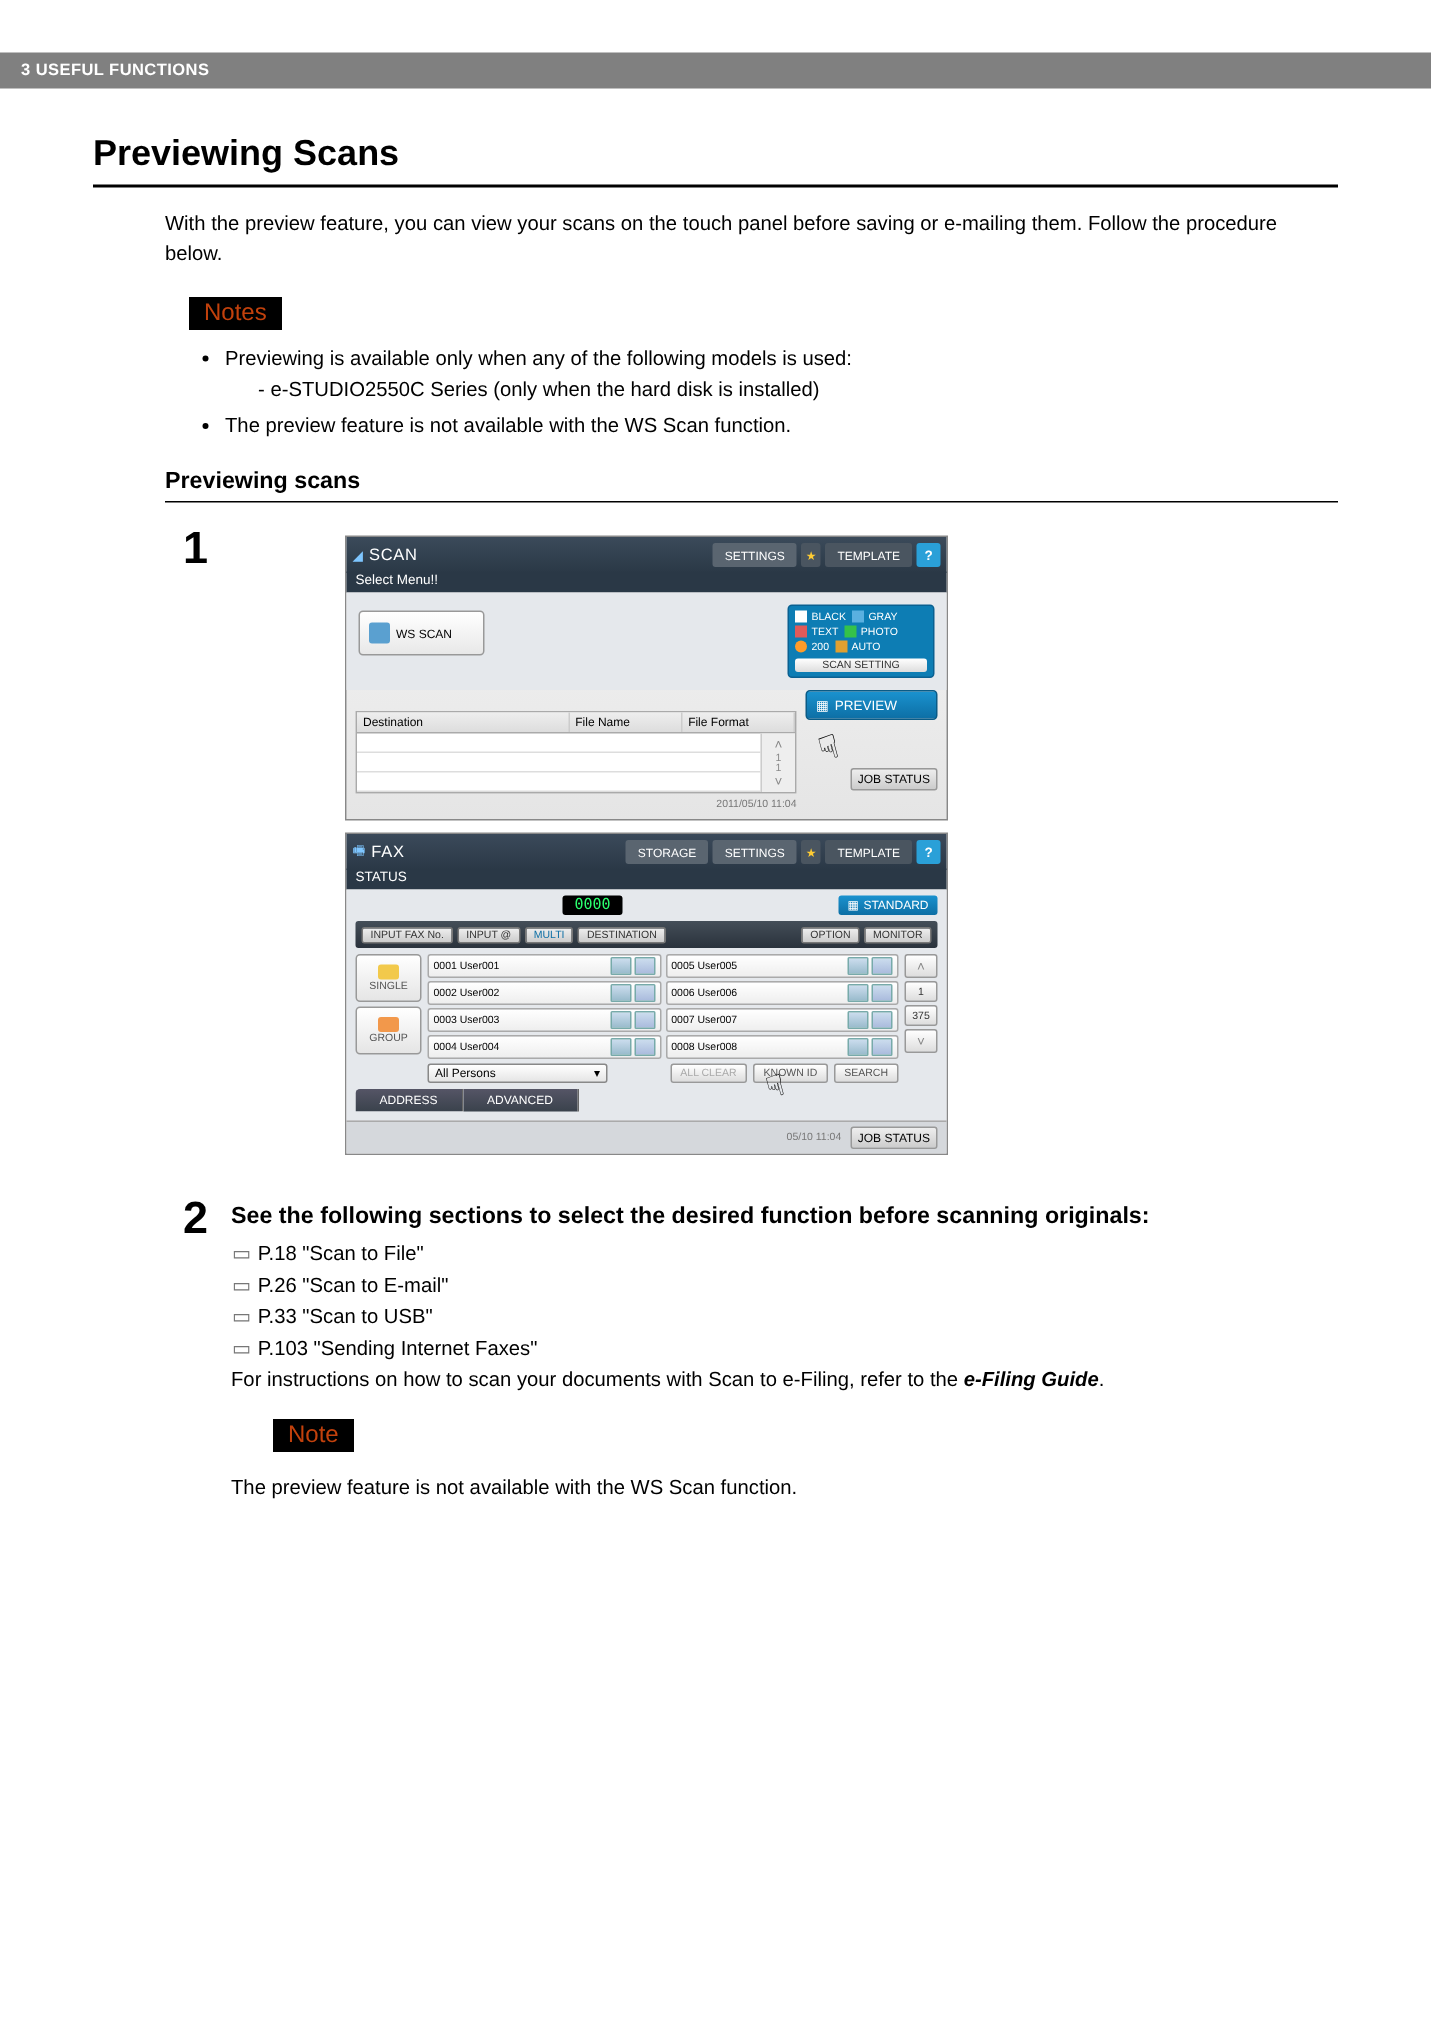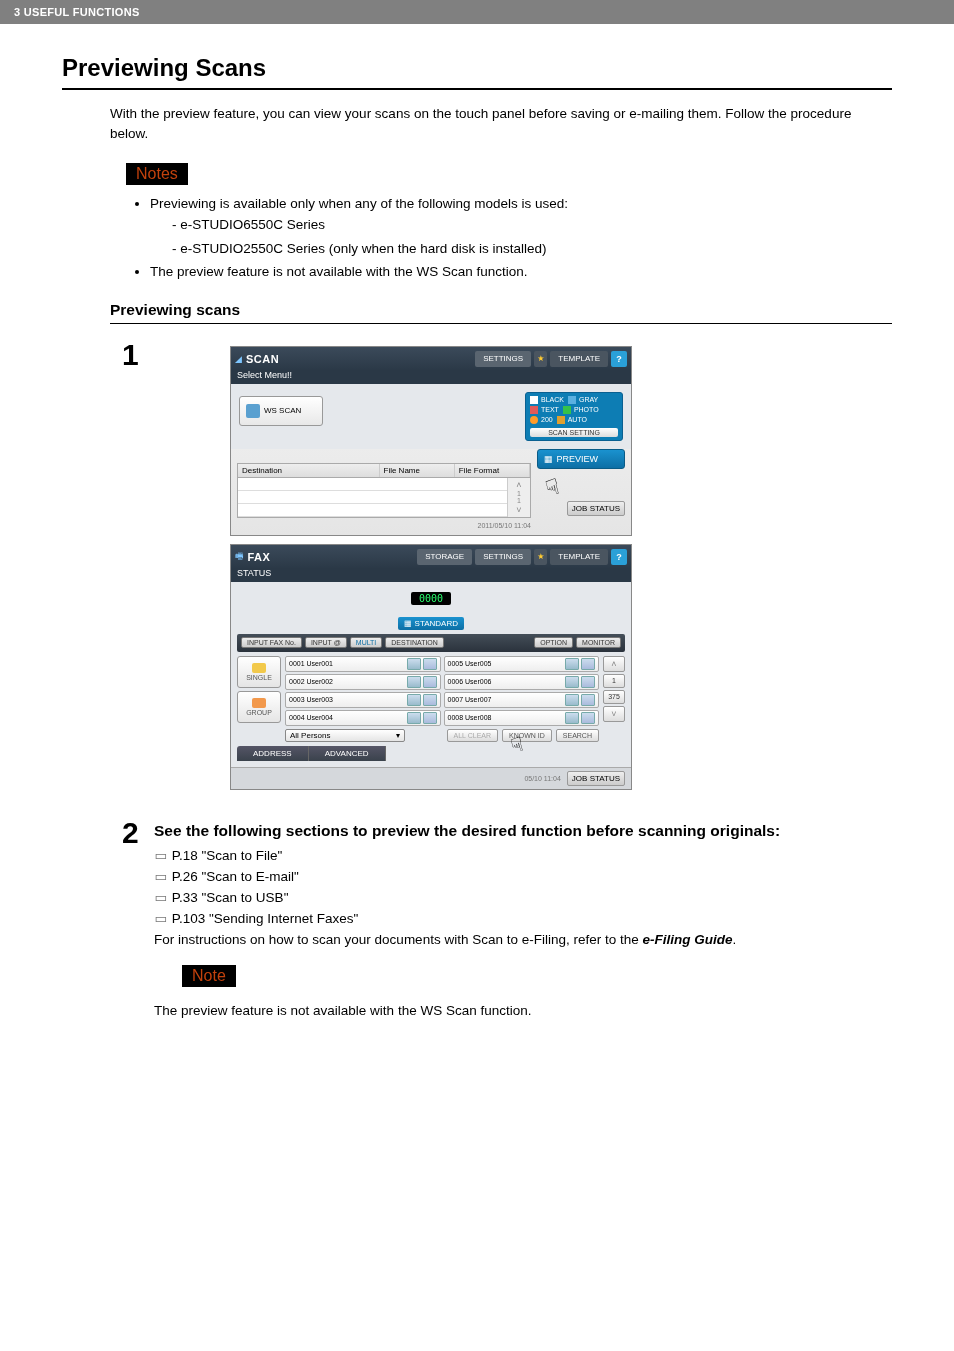--- a/index.html
+++ b/index.html
@@ -11,20 +11,21 @@
     width: 954px;
   }
   .header-bar {
     background: #808080;
     color: #fff;
     font-size: 11px;
     font-weight: bold;
     padding: 6px 14px;
     text-align: left;
     letter-spacing: 0.3px;
+    margin-top: 35px;
   }
   .page {
     padding: 0 62px 24px 62px;
   }
   h1.section-title {
     font-size: 24px;
     font-weight: bold;
     margin: 30px 0 6px 0;
   }
   .hr-thick {
@@ -118,21 +119,21 @@
   }
   .titlebar {
     background: linear-gradient(#3b4a5a,#2a3846);
     color: #fff;
     display: flex;
     align-items: center;
     padding: 3px 4px;
     height: 18px;
   }
   .titlebar .t-icon { margin-right: 4px; color:#7ec6ff;}
-  .titlebar .t-title { flex:1; font-weight:bold; font-size:11px; letter-spacing:0.5px;}
+  .titlebar .t-title { flex:1; font-weight:normal; font-size:11px; letter-spacing:0.5px;}
   .pill {
     background:#5a6570;color:#fff;padding:1px 8px;border-radius:2px;font-size:8px;margin-left:3px;
     display:inline-flex;align-items:center;height:14px;
   }
   .pill.tpl { background:#4a5560;}
   .pill.star{ background:#4a5560;padding:1px 3px;color:#ffcc33;}
   .qmark{background:#2aa0d8;color:#fff;width:16px;height:16px;display:inline-flex;align-items:center;justify-content:center;font-weight:bold;margin-left:3px;border-radius:2px;}
   .subtitle{color:#fff;font-size:9px;padding:0 6px 4px 6px;background:linear-gradient(#2a3846,#2a3846);margin-top:-1px;}
   .scan-body{background:#e5e8ec;padding:8px;}
   .scan-row{display:flex;gap:4px;}
@@ -207,21 +208,20 @@
   <h1 class="section-title">Previewing Scans</h1>
   <hr class="hr-thick">
 
   <p class="intro">With the preview feature, you can view your scans on the touch panel before saving or e-mailing them. Follow the procedure below.</p>
 
   <div class="notes-tag">Notes</div>
   <ul class="bullets">
     <li>
       <span>Previewing is available only when any of the following models is used:</span>
       <ul class="dashes">
-        <li>e-STUDIO6550C Series</li>
         <li>e-STUDIO2550C Series (only when the hard disk is installed)</li>
       </ul>
     </li>
     <li>The preview feature is not available with the WS Scan function.</li>
   </ul>
 
   <h2 class="subsection">Previewing scans</h2>
   <hr class="hr-thin">
 
   
@@ -327,21 +327,21 @@
             <span class="t-icon">🖷</span>
             <span class="t-title">FAX</span>
             <span class="pill">STORAGE</span>
             <span class="pill">SETTINGS</span>
             <span class="pill star">★</span>
             <span class="pill tpl">TEMPLATE</span>
             <span class="qmark">?</span>
           </div>
           <div class="subtitle">STATUS</div>
           <div class="fax-body">
-            <div style="display:flex;align-items:center;gap:6px;margin-bottom:4px;flex-direction:column;">
+            <div style="display:flex;align-items:center;gap:6px;margin-bottom:4px;">
               <div style="flex:1;"></div>
               <span class="counter">0000</span>
               <div style="flex:1;"></div>
               <span class="std">
                   <span>▦</span>
                   <span>STANDARD</span>
                 </span>
             </div>
             <div class="fax-toolbar">
               <span class="tbtn">INPUT FAX No.</span>
@@ -449,21 +449,21 @@
           <span class="cursor-f">☟</span>
         </div>
       </div>
     </div>
   </div>
 
   
   <div class="step">
     <div class="step-num">2</div>
     <div class="step-body">
-      <div class="step-heading">See the following sections to preview the desired function before scanning originals:</div>
+      <div class="step-heading">See the following sections to select the desired function before scanning originals:</div>
       <div class="ref-list">
         <div><span class="book-icon">▭</span> <span>P.18 "Scan to File"</span></div>
         <div><span class="book-icon">▭</span> <span>P.26 "Scan to E-mail"</span></div>
         <div><span class="book-icon">▭</span> <span>P.33 "Scan to USB"</span></div>
         <div><span class="book-icon">▭</span> <span>P.103 "Sending Internet Faxes"</span></div>
         <div>
           <span>For instructions on how to scan your documents with Scan to e-Filing, refer to the </span><b><i>e-Filing Guide</i></b><span>.</span>
         </div>
       </div>
       <br>

